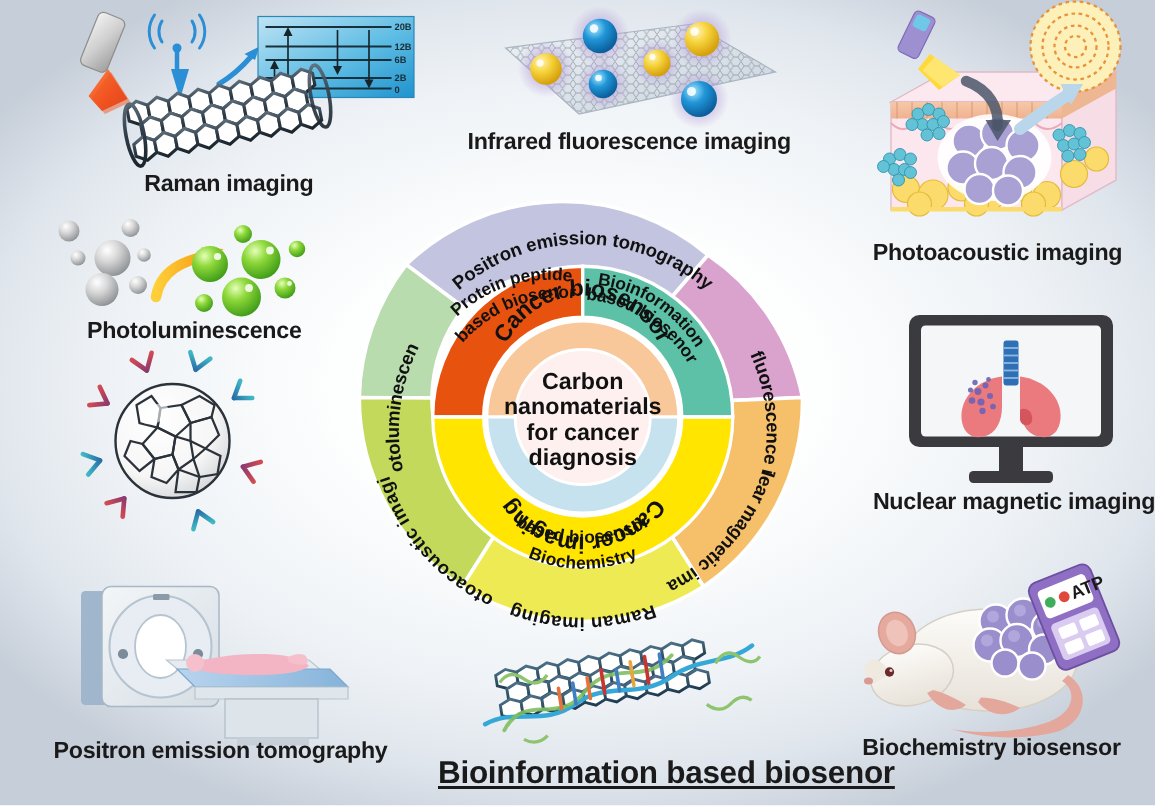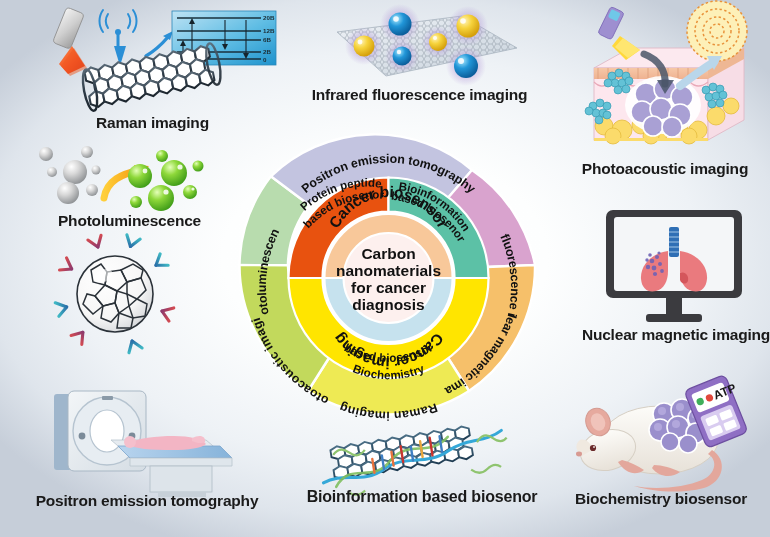--- a/index.html
+++ b/index.html
@@ -662,21 +662,21 @@
           </g>
           <g fill="none" stroke="#8fc46f" stroke-width="2.2">
             <path d="M6 8 q8 -8 16 0 q8 8 16 0"></path>
             <path d="M150 18 q8 -10 16 -2 q8 8 14 2"></path>
             <path d="M140 44 q8 8 16 2 q8 -6 14 0"></path>
             <path d="M16 48 q8 6 16 0"></path>
           </g>
         </g>
       </g>
     </svg>
-    <div class="cap" style="left:0; top:48px; width:260px; font-size:16px;">Bioinformation based biosenor</div>
+    <div class="cap" style="left:0; top:64px; width:260px; font-size:21px;text-decoration:underline;">Bioinformation based biosenor</div>
   </div>
 
   <div class="panel" style="left:236px; top:125px; width:305px; height:305px;">
     <svg width="305" height="305" viewBox="0 0 305 305">
       <defs>
 
         <path id="o0" d="M 45.0 94.3 A 128 128 0 0 1 260.0 94.3" fill="none"></path>
         <path id="o1" d="M 266.0 106.0 A 128 128 0 0 1 276.0 190.0" fill="none"></path>
         <path id="o2" d="M 276.0 190.0 A 128 128 0 0 1 208.0 268.0" fill="none"></path>
         <path id="o3" d="M 208.0 268.0 A 128 128 0 0 1 97.0 268.0" fill="none"></path>

